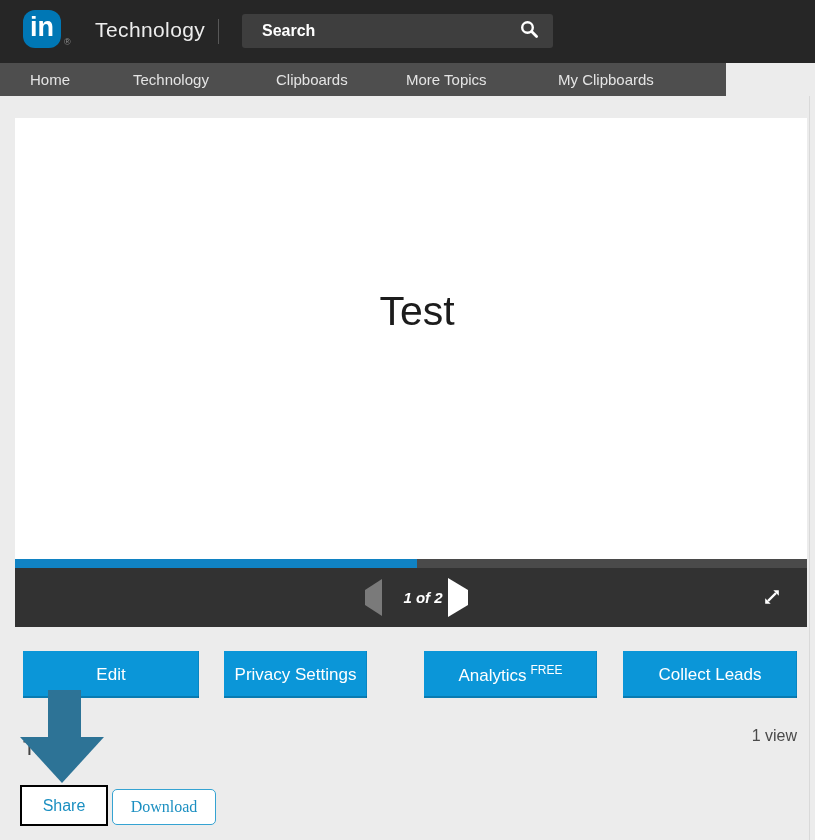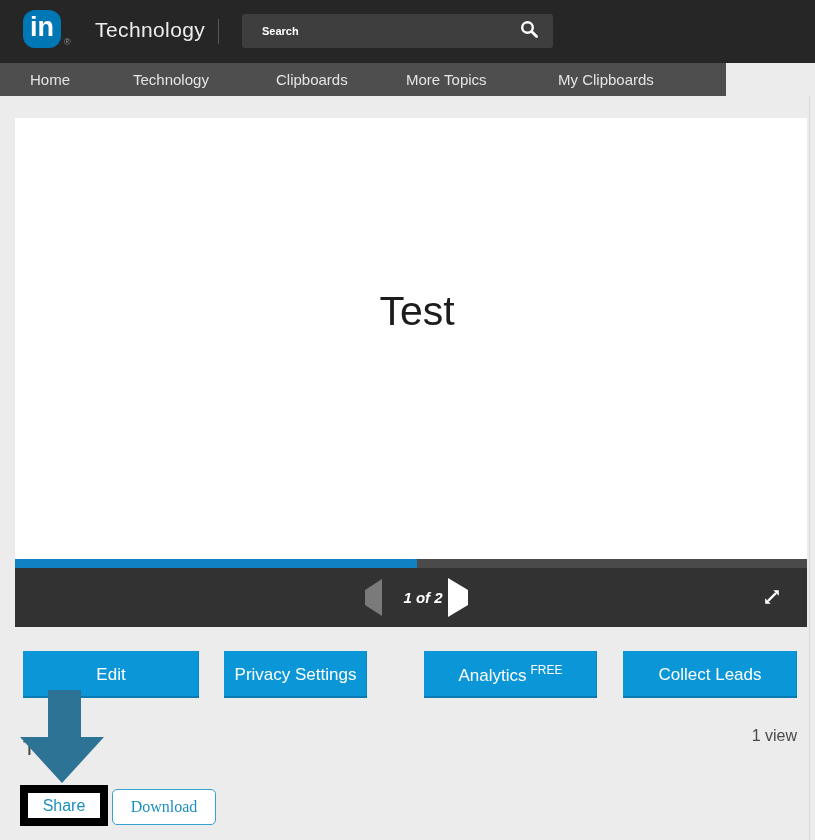--- a/index.html
+++ b/index.html
@@ -10,21 +10,21 @@
   
   .top-header { position:absolute; left:0; top:0; width:815px; height:63px; background:#262626; }
   .li-logo { position:absolute; left:23px; top:10px; width:38px; height:38px; background:#0077b5;
              border-radius:12px; color:#fff; font-weight:bold; font-size:27px; text-align:center;
              line-height:34px; cursor:pointer; }
   .reg-mark { position:absolute; left:64px; top:37px; color:#909090; font-size:9px; }
   .brand { position:absolute; left:95px; top:18px; color:#ededed; font-size:21px; letter-spacing:0.4px; cursor:pointer; }
   .header-divider { position:absolute; left:218px; top:19px; width:1px; height:25px; background:#585858; }
   .search-box { position:absolute; left:242px; top:14px; width:311px; height:34px; background:#3e3e3e; border-radius:3px; }
   .search-box input { position:absolute; left:0; top:0; width:265px; height:34px; background:transparent;
-             border:none; outline:none; color:#fff; font-size:11px; font-weight:600; padding-left:20px;
+             border:none; outline:none; color:#fff; font-size:16px; font-weight:600; padding-left:20px;
              font-family:"Liberation Sans", sans-serif; }
   .search-box input::placeholder { color:#ffffff; opacity:1; }
   .search-btn { position:absolute; right:2px; top:0; width:44px; height:34px; background:transparent; border:none; cursor:pointer; }
 
   
   .main-nav { position:absolute; left:0; top:63px; width:726px; height:33px; background:#4e4e4e; }
   .nav-item { position:absolute; top:0; height:33px; line-height:33px; color:#e4e4e4; font-size:15px; cursor:pointer; }
 
   
   .slide-canvas { position:absolute; left:15px; top:118px; width:792px; height:441px; background:#ffffff; cursor:pointer; }
@@ -55,21 +55,21 @@
   
   .view-count { position:absolute; right:18px; top:727px; color:#4a4a4a; font-size:16px; }
   .presentation-title { position:absolute; left:23px; top:736px; color:#444444; font-size:21px; z-index:1; }
 
   
   .arrow-stem { position:absolute; left:48px; top:690px; width:33px; height:48px; background:#2d7396; z-index:2; }
   .arrow-head { position:absolute; left:20px; top:737px; width:0; height:0; z-index:2;
              border-left:42px solid transparent; border-right:42px solid transparent; border-top:46px solid #2d7396; }
 
   
-  .share-frame { position:absolute; left:20px; top:785px; width:88px; height:41px; border:8px solid #000000; background:#ffffff; }
+  .share-frame { position:absolute; left:20px; top:785px; width:88px; height:41px; border:2px solid #000000; background:#ffffff; }
   .share-btn { width:100%; height:100%; background:#ffffff; border:none; color:#1b8fc1; font-size:16px;
              font-family:"Liberation Sans", sans-serif; cursor:pointer; }
   .download-btn { position:absolute; left:112px; top:789px; width:104px; height:36px; background:#ffffff;
              border:1px solid #35a3d2; border-radius:5px; color:#1b8fc1; font-size:16px;
              font-family:Liberation Serif, serif; cursor:pointer; }
 
   .page-edge-divider { position:absolute; left:809px; top:96px; width:1px; height:744px; background:#d9d9d9; }
 </style>
 </head>
 <body>

